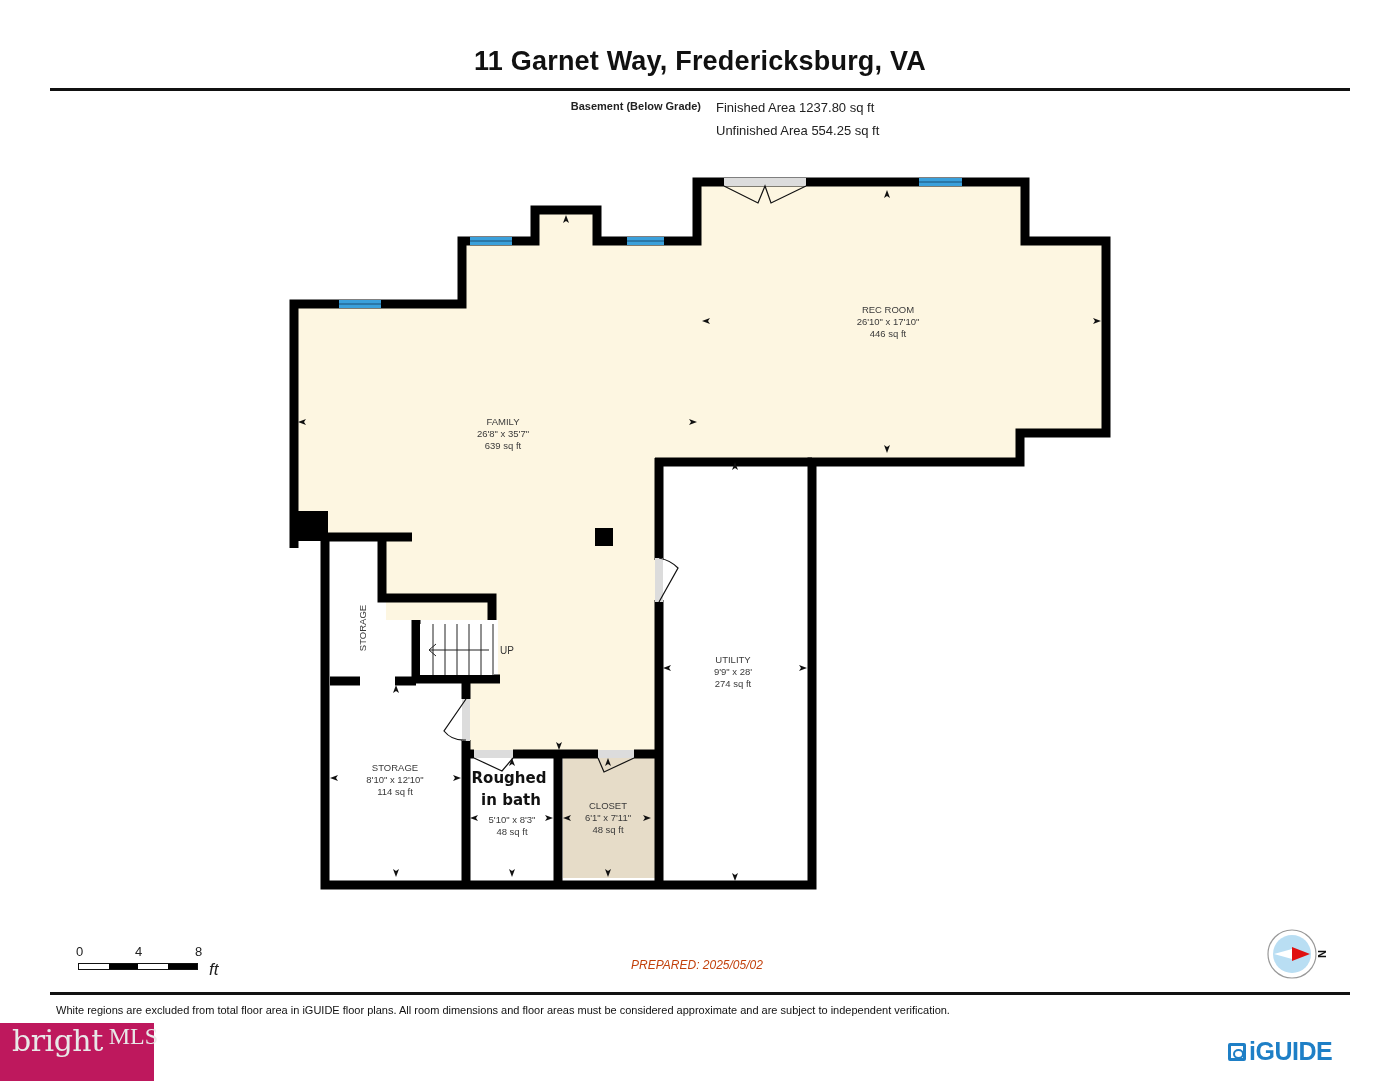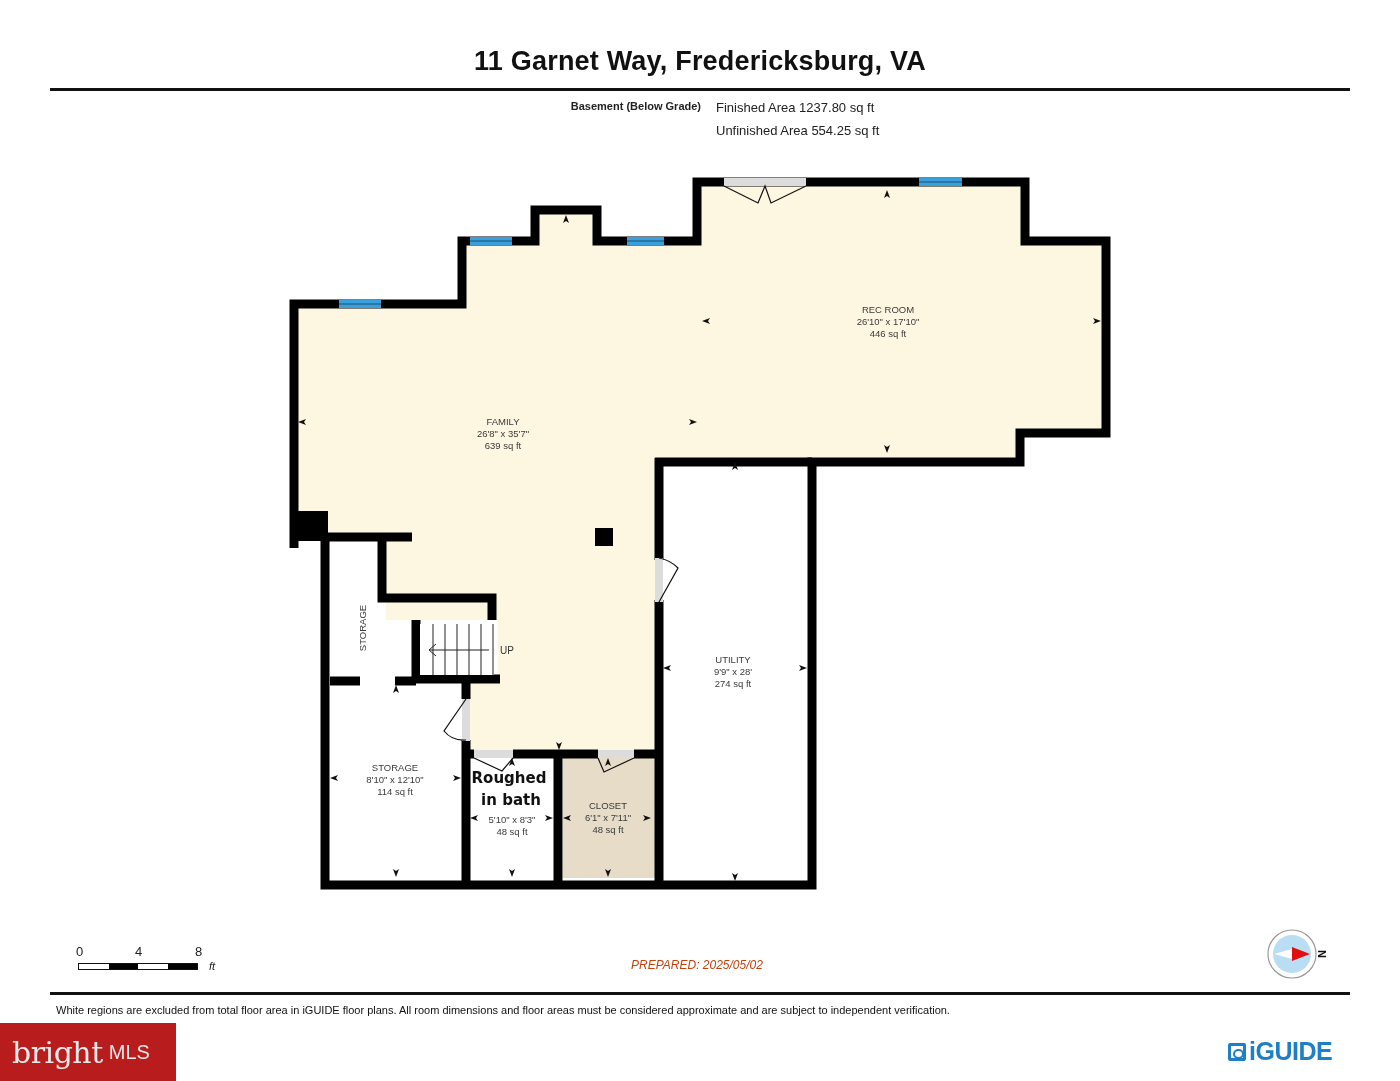--- a/index.html
+++ b/index.html
@@ -9,30 +9,30 @@
   .floor-label { position: absolute; left: 400px; width: 301px; top: 100px; text-align: right; font-size: 11px; font-weight: bold; color: #222; }
   .area-finished { position: absolute; left: 716px; top: 100px; font-size: 13px; color: #222; }
   .area-unfinished { position: absolute; left: 716px; top: 123px; font-size: 13px; color: #222; }
   svg.plan { position: absolute; left: 0; top: 0; }
   .room-label { font-family: "Liberation Sans", sans-serif; font-size: 9.5px; fill: #3a3a3a; text-anchor: middle; }
   .callout { font-family: "DejaVu Sans", sans-serif; font-size: 15px; font-weight: bold; fill: #111; text-anchor: middle; }
   .scale { position: absolute; left: 78px; top: 944px; }
   .scale-num { position: absolute; top: 0; font-size: 13px; color: #222; }
   .scale-bar { position: absolute; top: 19px; left: 0; width: 120px; height: 7px; border: 1px solid #111; box-sizing: border-box; display: flex; }
   .scale-bar div { flex: 1; }
-  .scale-unit { position: absolute; left: 131px; top: 16px; font-size: 11px; color: #222; font-style: italic; }
+  .scale-unit { position: absolute; left: 131px; top: 16px; font-size: 17px; color: #222; font-style: italic; }
   .prepared { position: absolute; left: 631px; top: 958px; font-size: 12px; color: #c2410c; font-style: italic; }
   .rule-bottom { position: absolute; left: 50px; top: 992px; width: 1300px; height: 3px; background: #111; }
   .disclaimer { position: absolute; left: 56px; top: 1004px; font-size: 11px; color: #111; }
   .iguide { position: absolute; left: 1228px; top: 998px; font-size: 25px; font-weight: bold; color: #1e7fc6; letter-spacing: -0.5px; display: flex; align-items: center; margin-top: 39px; }
   .iguide .box { width: 18px; height: 18px; border: 3px solid #1e7fc6; box-sizing: border-box; border-radius: 2px; margin-right: 3px; position: relative; }
   .iguide .box::after { content: ""; position: absolute; left: 2px; top: 3px; width: 7px; height: 6px; border: 2px solid #1e7fc6; border-radius: 50%; }
-  .bright { position: absolute; left: 0; top: 1023px; width: 176px; height: 58px; background: #b91c1c; color: #e8e8e8; display: flex; align-items: center; }
+  .bright { position: absolute; left: 0; top: 1023px; width: 154px; height: 58px; background: #be185d; color: #e8e8e8; display: flex; }
   .bright .b-word { font-family: "DejaVu Serif", serif; font-size: 30px; margin-left: 12px; letter-spacing: -0.5px; }
-  .bright .b-mls { font-family: Liberation Sans, sans-serif; font-size: 20px; margin-left: 6px; }
+  .bright .b-mls { font-family: Liberation Serif, serif; font-size: 24px; margin-left: 6px; }
   .compass { position: absolute; left: 1266px; top: 928px; }
   .compass-n { position: absolute; left: 1318px; top: 948px; font-size: 11px; font-weight: bold; transform: rotate(90deg); }
 </style>
 </head>
 <body>
 
 <div class="title">11 Garnet Way, Fredericksburg, VA</div>
 <div class="rule-top"></div>
 <div class="floor-label">Basement (Below Grade)</div>
 <div class="area-finished">Finished Area 1237.80 sq ft</div>

